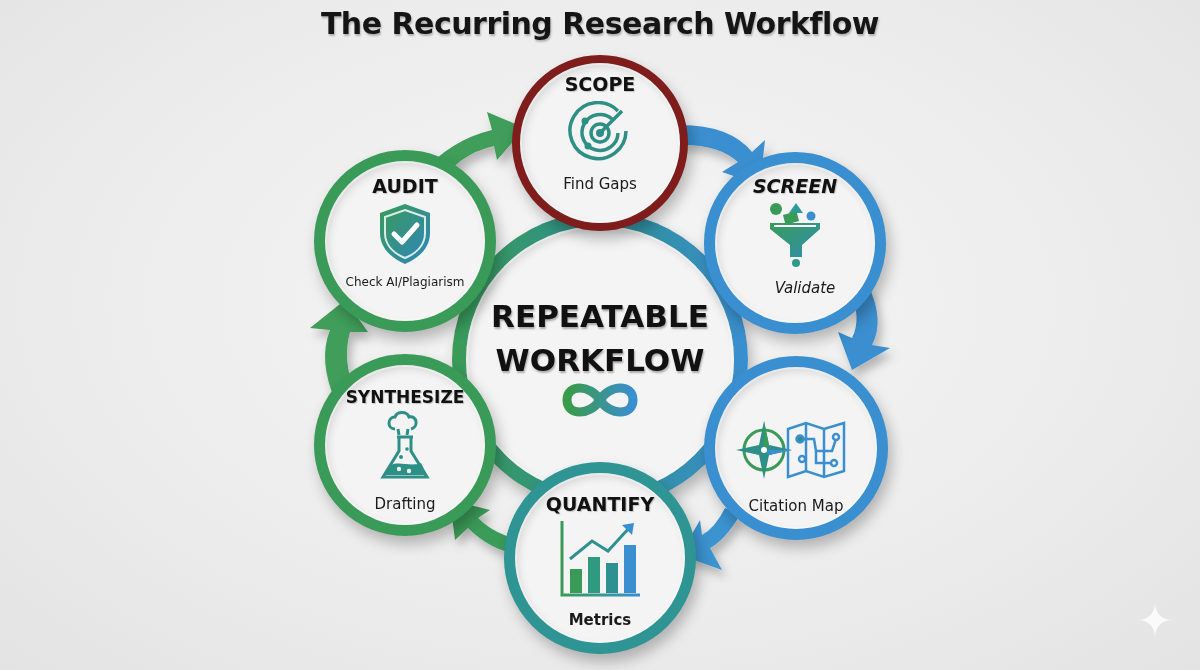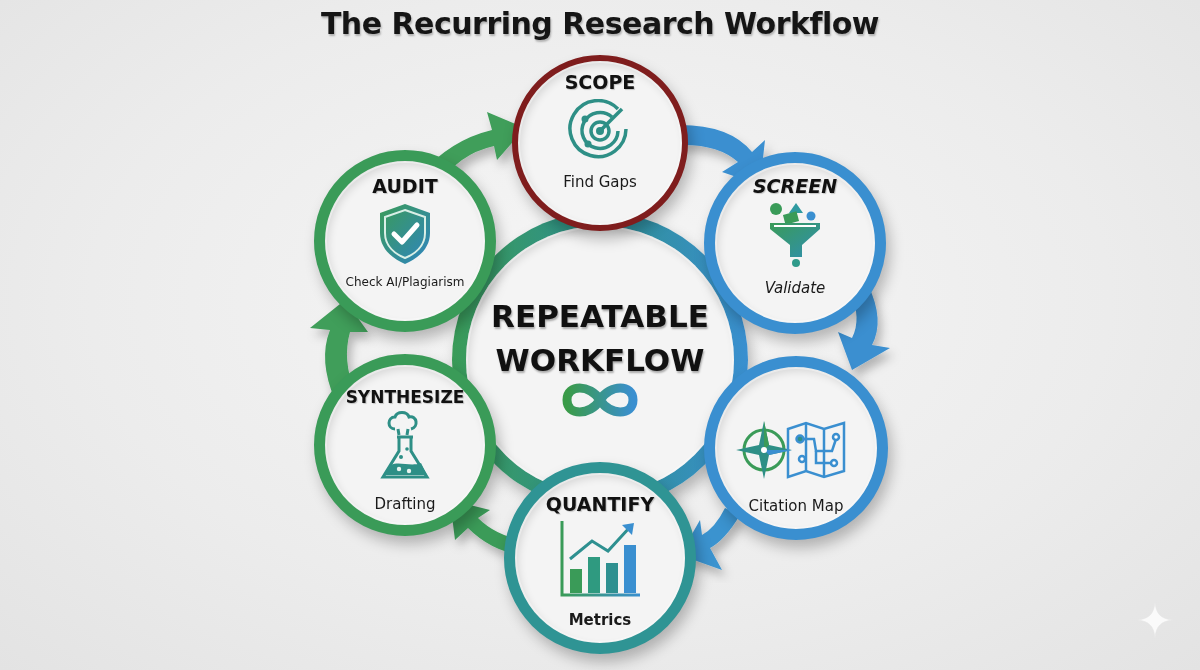--- a/index.html
+++ b/index.html
@@ -131,21 +131,21 @@
     <defs>
       <linearGradient id="infGrad" x1="0" y1="0" x2="1" y2="0">
         <stop offset="0" stop-color="#3a9b48"></stop>
         <stop offset="1" stop-color="#3a8fd0"></stop>
       </linearGradient>
     </defs>
     <path d="M45 22 C35 6 12 6 12 22 C12 38 35 38 45 22 C55 6 78 6 78 22 C78 38 55 38 45 22 Z" fill="none" stroke="url(#infGrad)" stroke-width="9" stroke-linecap="round"></path>
   </svg>
 </div>
 
-<div class="node" style="left:512px; top:55px; width:176px; height:176px; border:6px solid #7f1d1d;">
+<div class="node" style="left:512px; top:55px; width:176px; height:176px; border:8px solid #7f1d1d;">
   <div class="label" style="top:10px; font-size:19px;">SCOPE</div>
   <svg class="icon" style="top:38px;" width="64" height="64" viewBox="0 0 64 64">
     <g fill="none" stroke="#2e8f86" stroke-width="3.5">
       <path d="M50 10 A28 28 0 1 0 58 30"></path>
       <path d="M44 18 A18 18 0 1 0 50 32"></path>
       <circle cx="32" cy="32" r="9"></circle>
       <line x1="32" y1="32" x2="54" y2="10"></line>
     </g>
     <circle cx="32" cy="32" r="4" fill="#2e8f86"></circle>
     <circle cx="17" cy="20" r="3.5" fill="#2e8f86"></circle>
@@ -180,21 +180,21 @@
       </linearGradient>
     </defs>
     <circle cx="14" cy="8" r="6" fill="#3a9b58"></circle>
     <path d="M34 2 L41 12 L27 12 Z" fill="#2f9aa0"></path>
     <circle cx="49" cy="15" r="4.5" fill="#3a8fd0"></circle>
     <rect x="22" y="12" width="14" height="10" fill="#3a9b58" transform="rotate(-15 29 17)"></rect>
     <path d="M8 22 L58 22 L58 28 L40 44 L40 56 L28 56 L28 44 L8 28 Z" fill="url(#funGrad)"></path>
     <line x1="12" y1="25" x2="54" y2="25" stroke="#ffffff" stroke-width="2"></line>
     <circle cx="34" cy="62" r="4" fill="#2f9a8a"></circle>
   </svg>
-  <div class="sub" style="top:116px; font-size:15px;">Validate</div>
+  <div class="sub" style="top:116px; font-size:15px;padding-left:10px;">Validate</div>
 </div>
 
 <div class="node" style="left:314px; top:354px; width:182px; height:182px; border:11px solid #3a9b58;">
   <div class="label" style="top:22px; font-size:17px;">SYNTHESIZE</div>
   <svg class="icon" style="top:46px;" width="56" height="74" viewBox="0 0 56 74">
     <g fill="none" stroke="#2e8f86" stroke-width="3">
       <path d="M18 18 C10 18 10 6 18 6 C20 0 30 0 32 6 C40 4 42 16 34 18"></path>
       <path d="M21 18 L22 24 M31 18 L30 24"></path>
       <path d="M20 26 L36 26"></path>
       <path d="M22 26 L22 40 L6 66 L50 66 L34 40 L34 26"></path>

